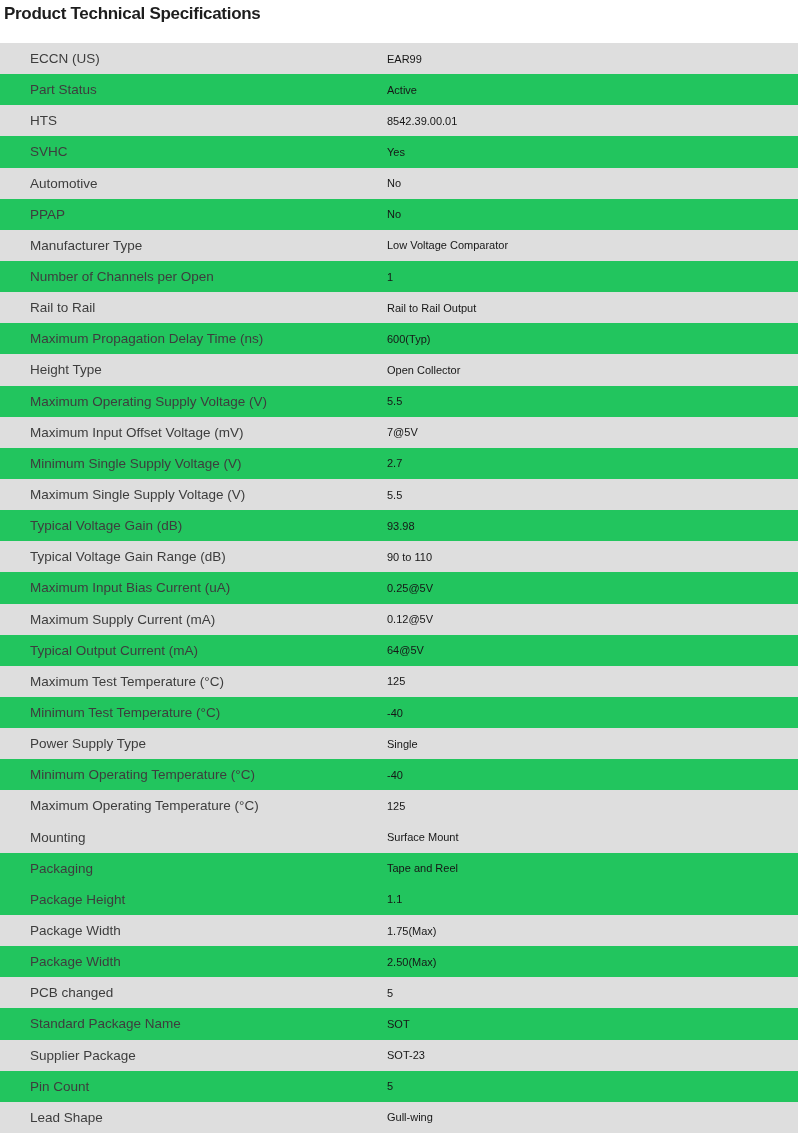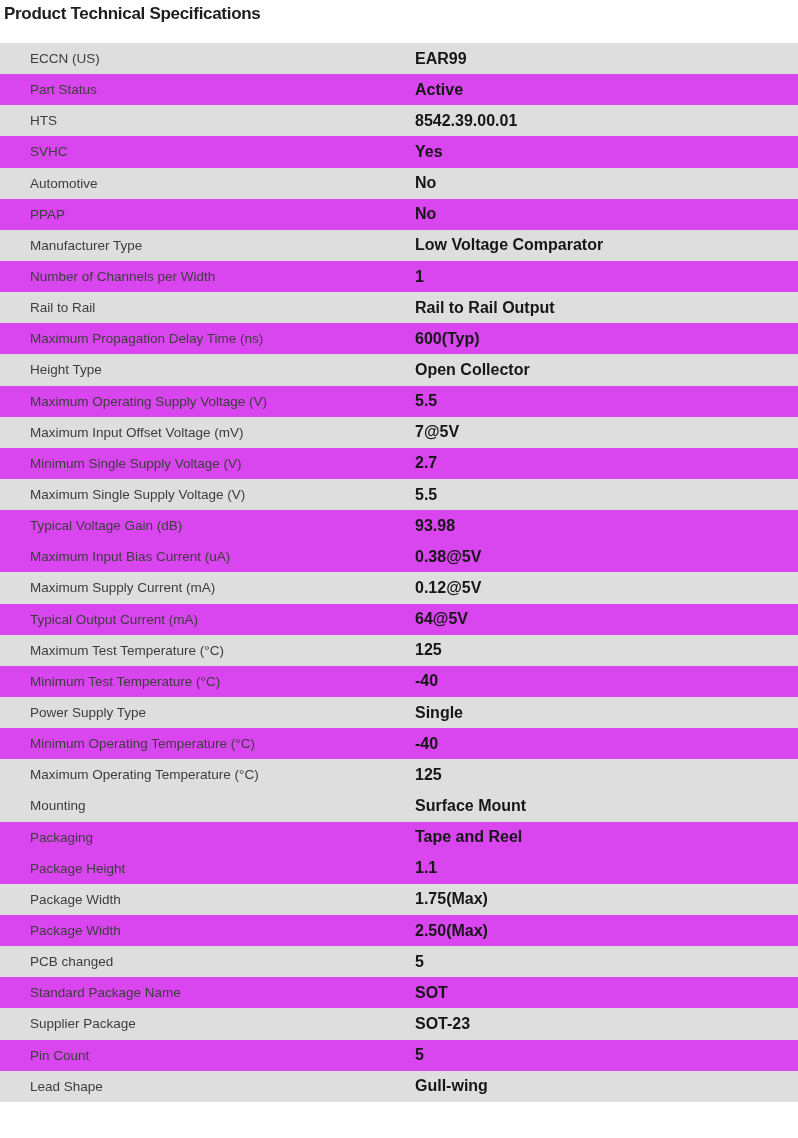--- a/index.html
+++ b/index.html
@@ -27,40 +27,39 @@
   }
   .spec-table {
     margin-top: 17px;
     width: 652px;
   }
   .spec-row {
     display: flex;
     align-items: center;
     height: 31.15px;
     width: 798px;
-    background: #d946ef;
+    background: #22c55e;
   }
   .spec-row.stripe {
     background: var(--stripe-color, #dedede);
   }
   .spec-label {
     flex: 0 0 387px;
     padding-left: 30px;
     font-size: 13.5px;
     font-weight: 400;
     color: var(--label-color, #3d3d3d);
     white-space: nowrap;
   }
   .spec-value {
     flex: 1;
-    font-size: 16px;
-    font-weight: 700;
+    font-size: 11px;
+    font-weight: 400;
     color: var(--value-color, #161616);
     white-space: nowrap;
-    margin-left: 28px;
   }
 </style>
 </head>
 <body>
 
 <div class="page">
   <h1 class="page-title">Product Technical Specifications</h1>
 
   <div class="spec-table" id="spec-table">
   <div class="spec-row stripe">
@@ -92,21 +91,21 @@
     <div class="spec-label">PPAP</div>
     <div class="spec-value">No</div>
   </div>
 
   <div class="spec-row stripe">
     <div class="spec-label">Manufacturer Type</div>
     <div class="spec-value">Low Voltage Comparator</div>
   </div>
 
   <div class="spec-row">
-    <div class="spec-label">Number of Channels per Width</div>
+    <div class="spec-label">Number of Channels per Open</div>
     <div class="spec-value">1</div>
   </div>
 
   <div class="spec-row stripe">
     <div class="spec-label">Rail to Rail</div>
     <div class="spec-value">Rail to Rail Output</div>
   </div>
 
   <div class="spec-row">
     <div class="spec-label">Maximum Propagation Delay Time (ns)</div>
@@ -136,24 +135,28 @@
   <div class="spec-row stripe">
     <div class="spec-label">Maximum Single Supply Voltage (V)</div>
     <div class="spec-value">5.5</div>
   </div>
 
   <div class="spec-row">
     <div class="spec-label">Typical Voltage Gain (dB)</div>
     <div class="spec-value">93.98</div>
   </div>
 
+  <div class="spec-row stripe">
+    <div class="spec-label">Typical Voltage Gain Range (dB)</div>
+    <div class="spec-value">90 to 110</div>
+  </div>
 
   <div class="spec-row">
     <div class="spec-label">Maximum Input Bias Current (uA)</div>
-    <div class="spec-value">0.38@5V</div>
+    <div class="spec-value">0.25@5V</div>
   </div>
 
   <div class="spec-row stripe">
     <div class="spec-label">Maximum Supply Current (mA)</div>
     <div class="spec-value">0.12@5V</div>
   </div>
 
   <div class="spec-row">
     <div class="spec-label">Typical Output Current (mA)</div>
     <div class="spec-value">64@5V</div>

